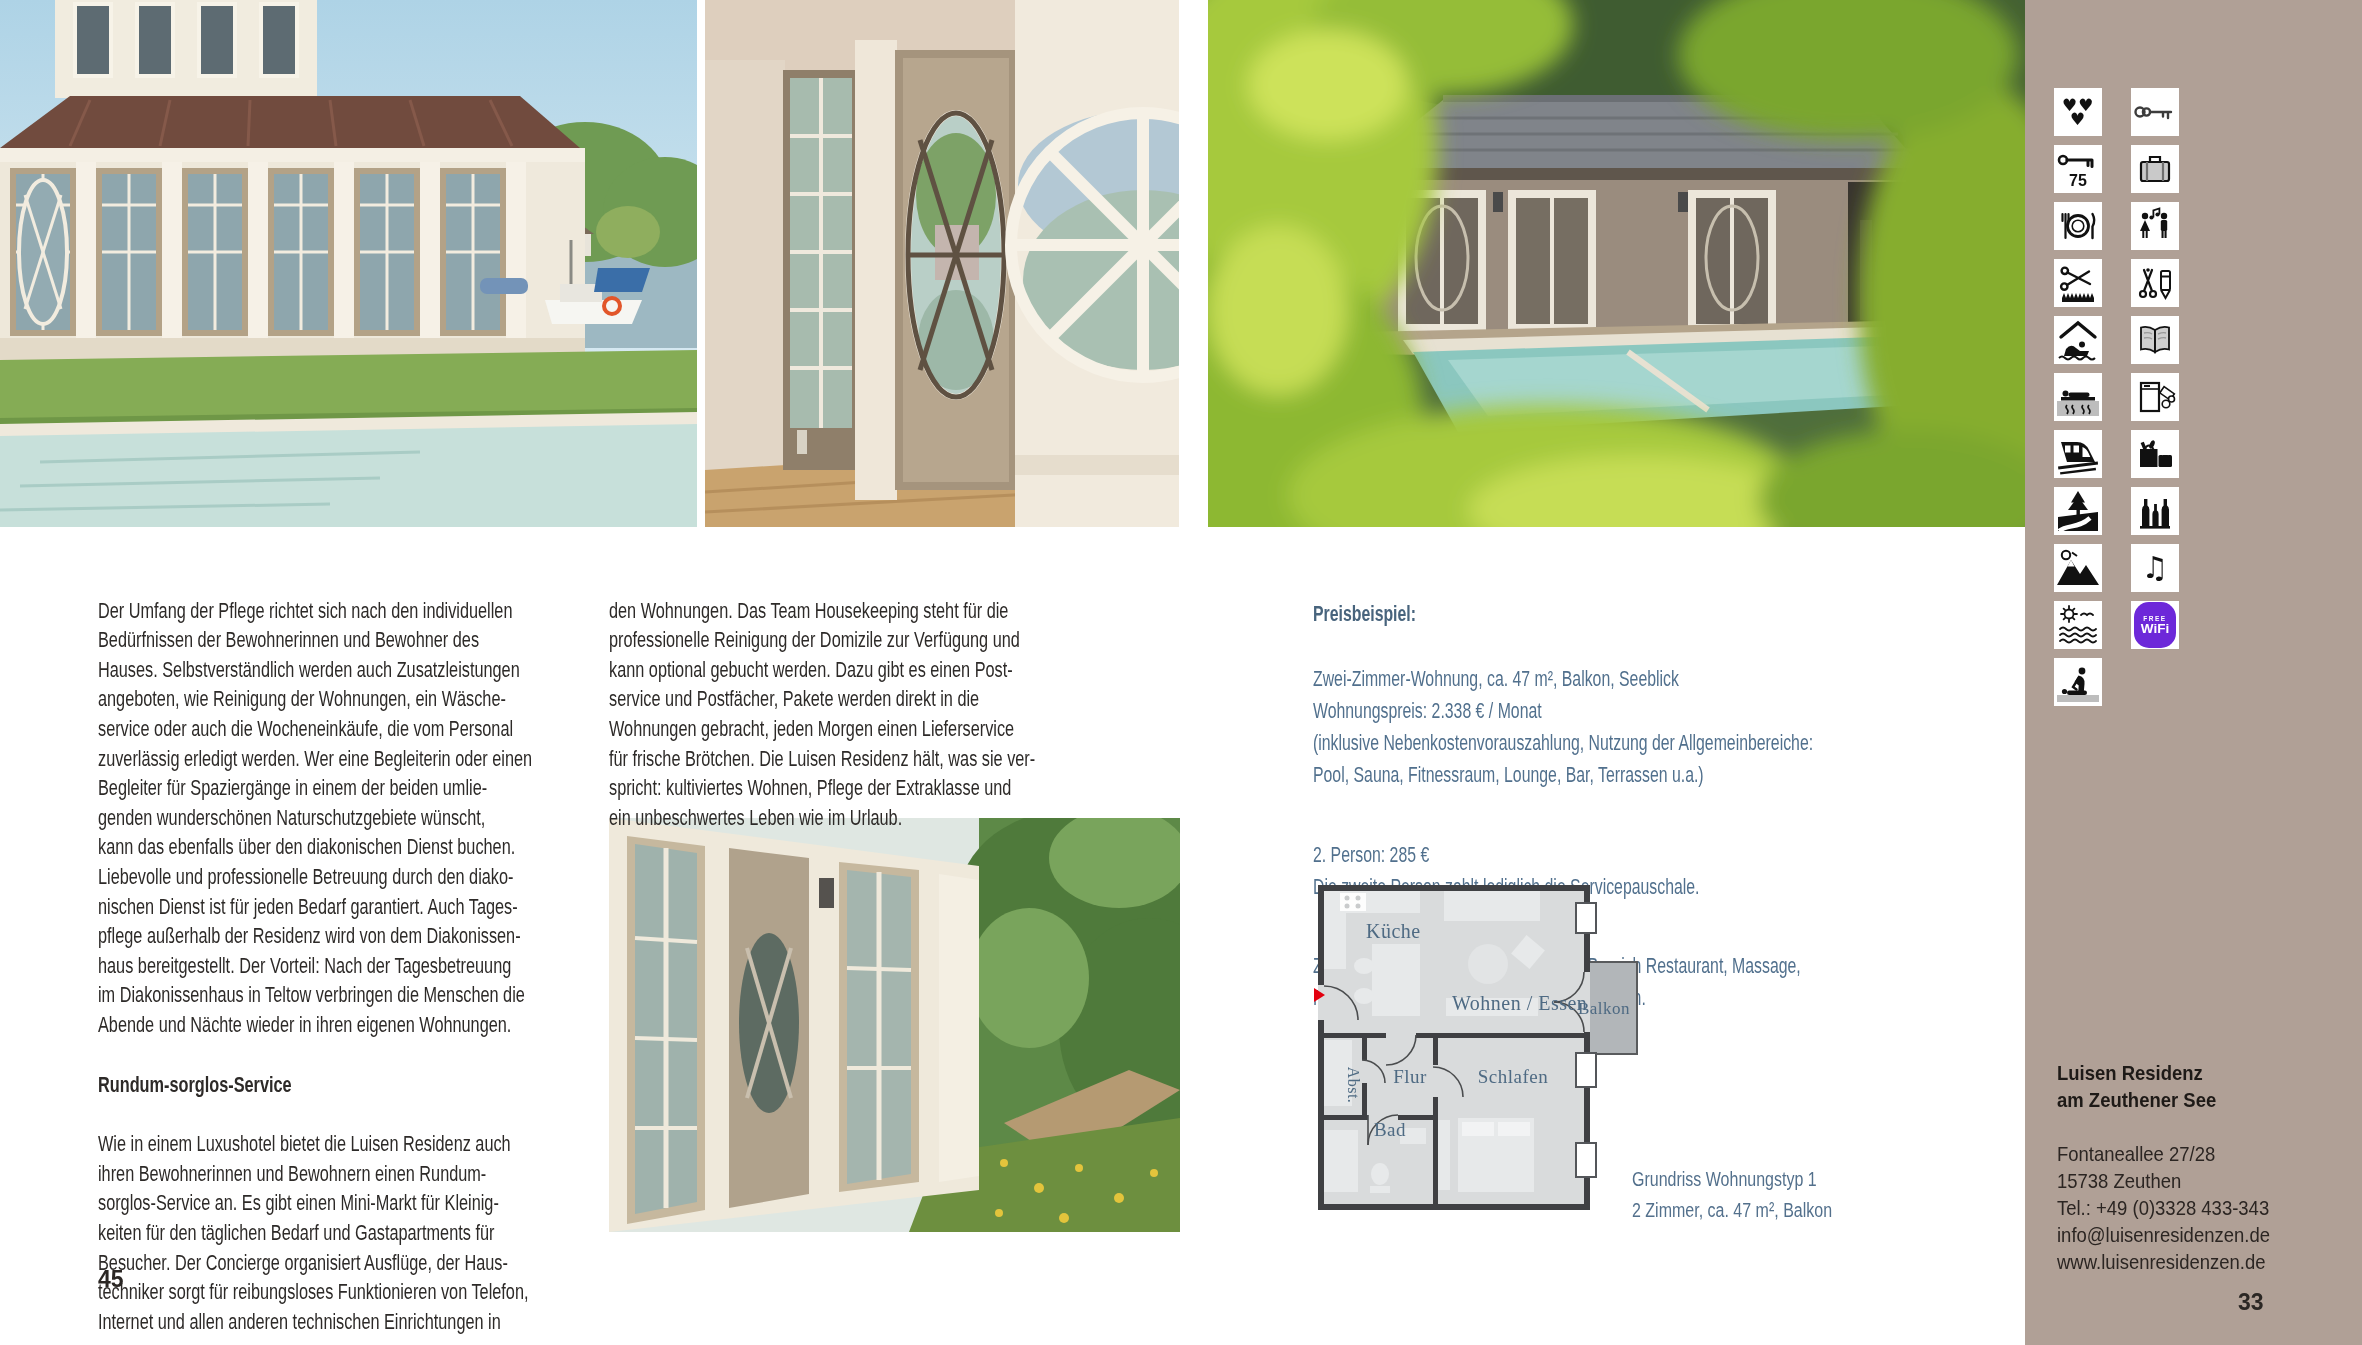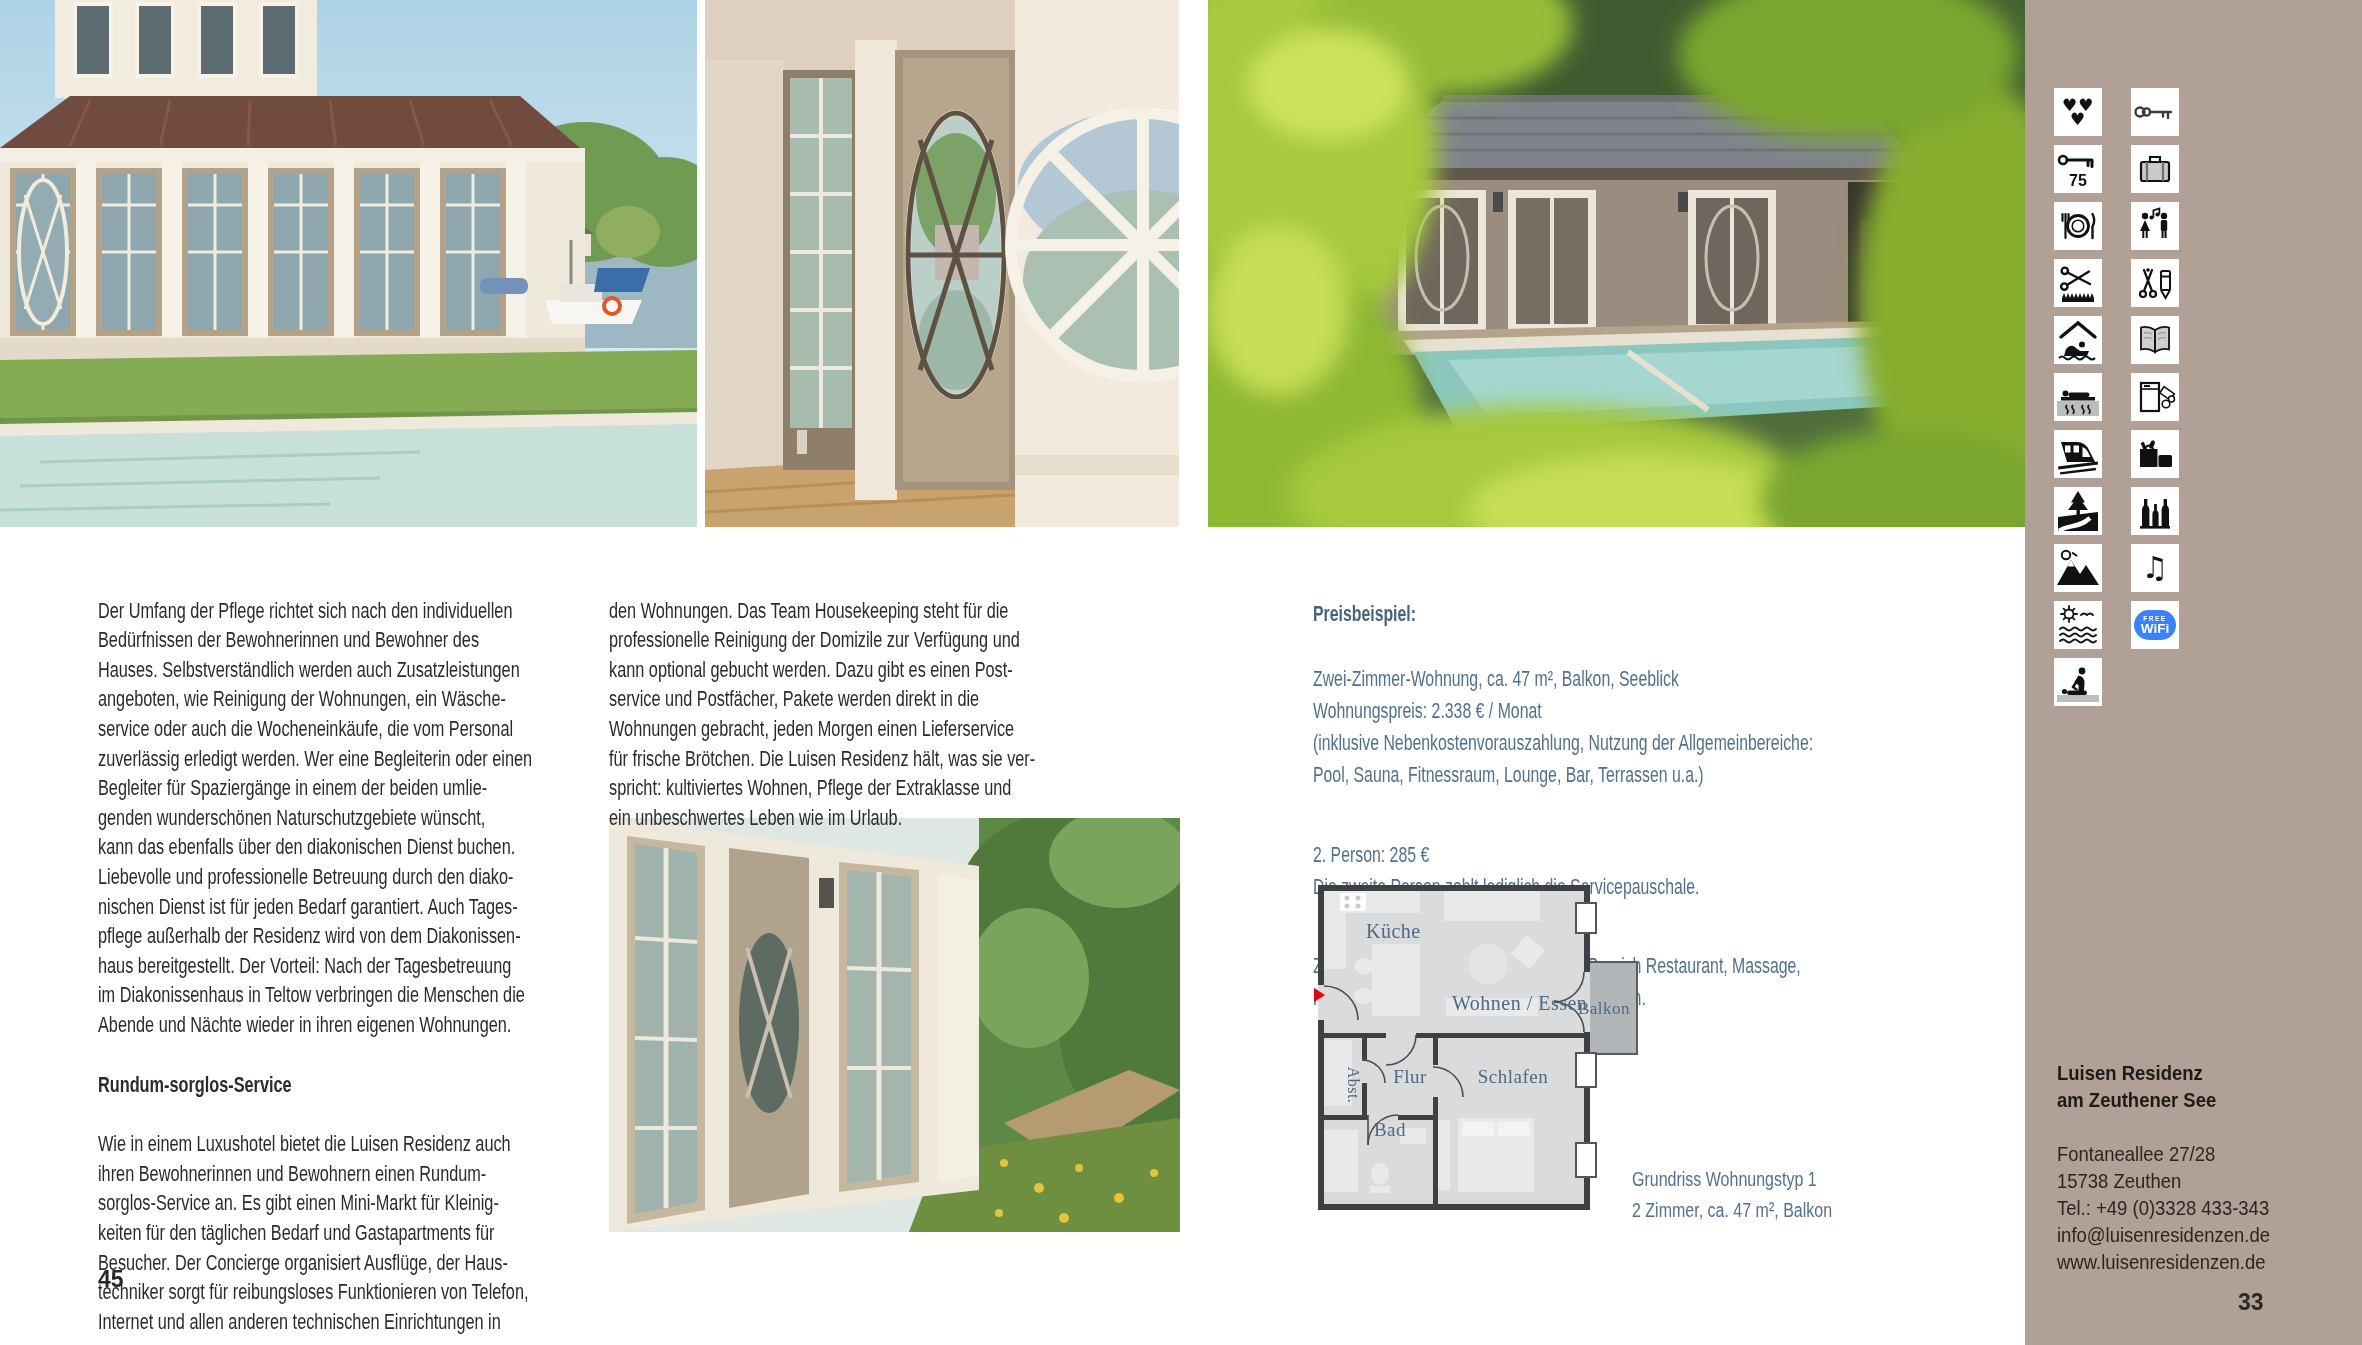--- a/index.html
+++ b/index.html
@@ -16,21 +16,21 @@
   .pagenum{position:absolute;font-weight:bold;font-size:23px;color:#2b2724;}
   
   #sidebar{position:absolute;left:2025px;top:0;width:337px;height:1345px;background:#b0a096;}
   #icon-grid{position:absolute;left:29px;top:88px;display:grid;
              grid-template-columns:48px 48px;grid-auto-rows:48px;column-gap:29px;row-gap:9px;}
   .icon{width:48px;height:48px;background:#fff;display:flex;align-items:center;justify-content:center;overflow:hidden;}
   .icon svg{display:block;}
   .hearts{font-family:"DejaVu Sans",sans-serif;font-size:17px;line-height:14px;color:#111;
           text-align:center;letter-spacing:1px;white-space:pre-line;}
   .noteglyph{font-family:"DejaVu Sans",sans-serif;font-size:30px;color:#111;line-height:30px;}
-  .wifi{width:42px;height:30px;background:#3b82f6;border-radius:15px;color:#fff;display:flex;
+  .wifi{width:42px;height:46px;background:#6d28d9;border-radius:15px;color:#fff;display:flex;
         flex-direction:column;align-items:center;justify-content:center;font-weight:bold;}
   .wifi-free{font-size:6.5px;letter-spacing:1.5px;line-height:7px;}
   .wifi-label{font-size:13.5px;line-height:14px;}
   #contact{position:absolute;left:32px;top:1032px;font-size:21px;line-height:27px;color:#2b2522;
            white-space:pre-line;transform:scaleX(.88);transform-origin:0 0;}
   #contact .bold{font-weight:bold;color:#1e1a17;}
   
   .plan-caption{position:absolute;left:1632px;top:1164px;font-size:20px;line-height:31px;color:#53708c;
                 white-space:pre-line;transform:scaleX(.8);transform-origin:0 0;}
   .plan-label{font-family:"Liberation Serif",serif;fill:#4e6a83;letter-spacing:.5px;}

